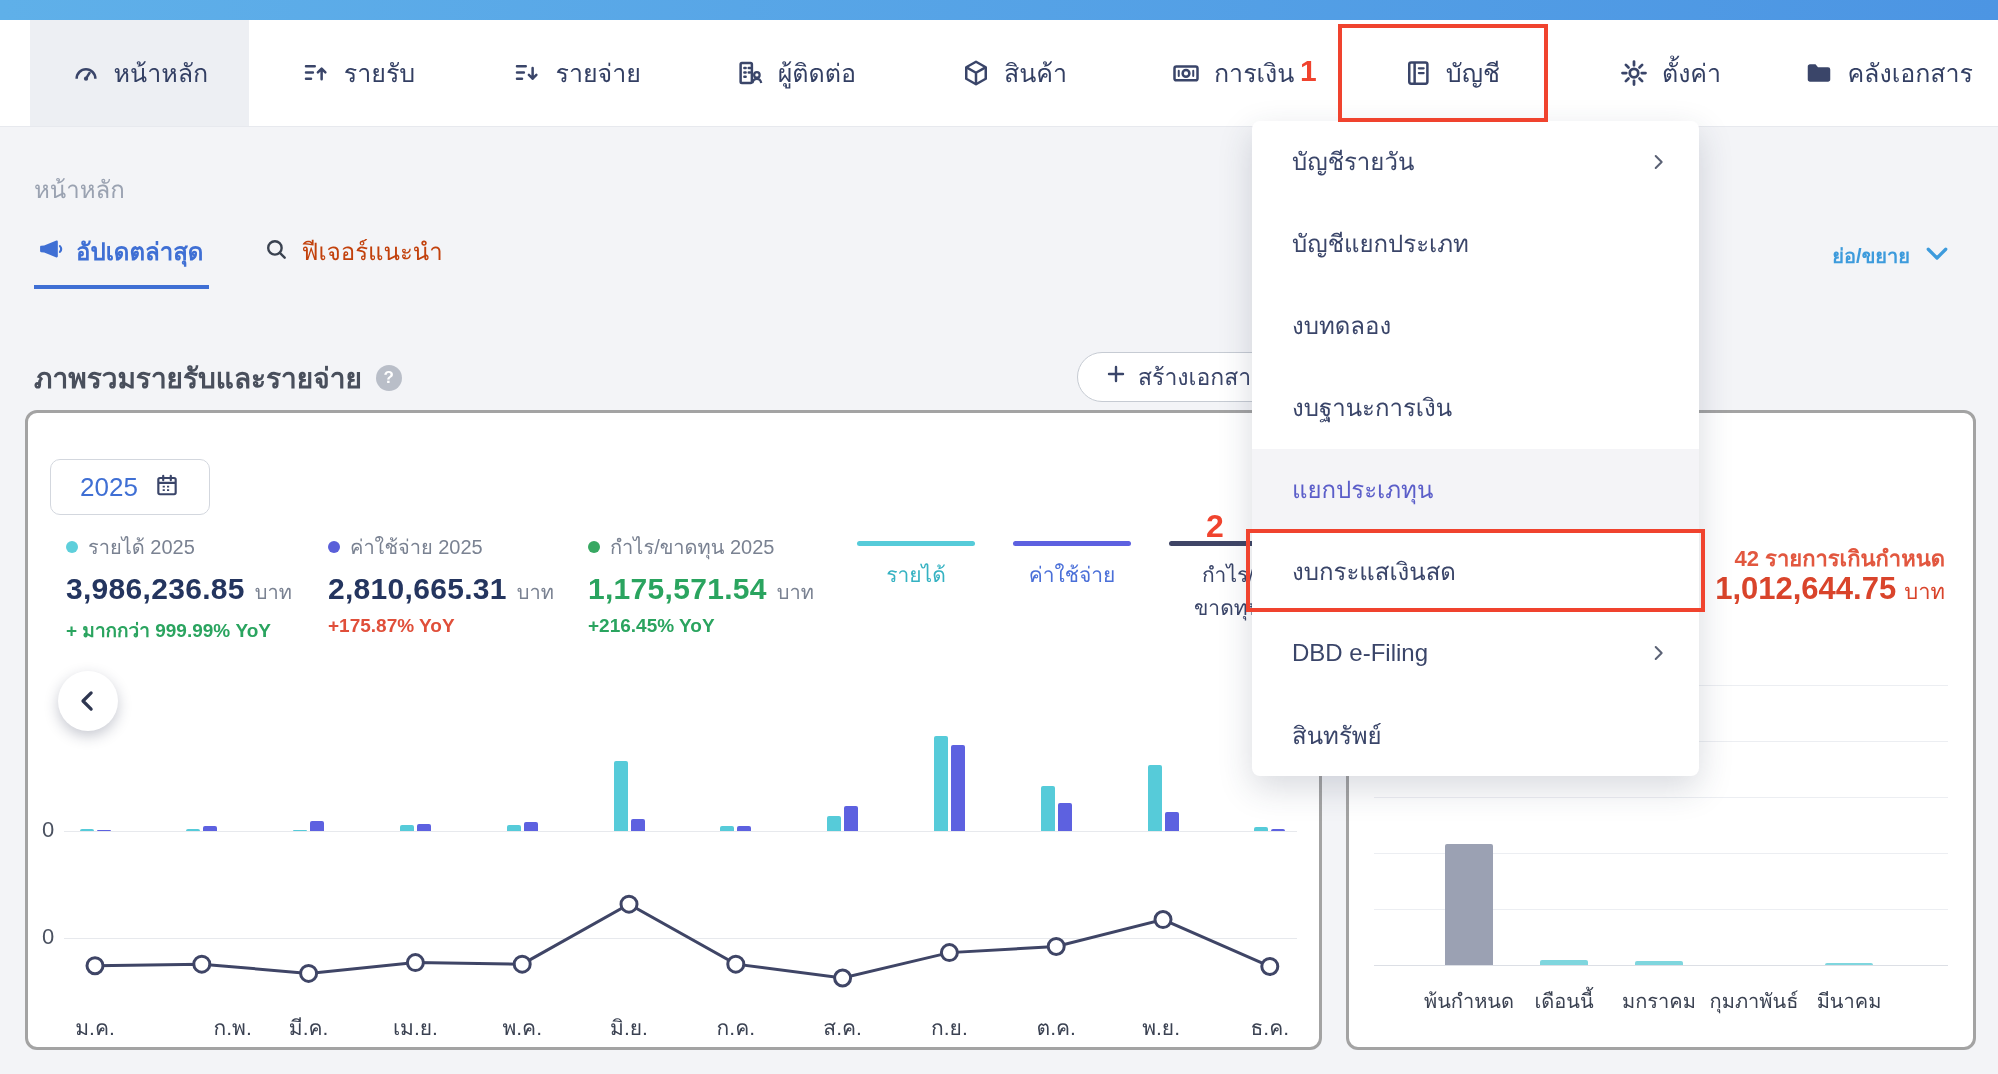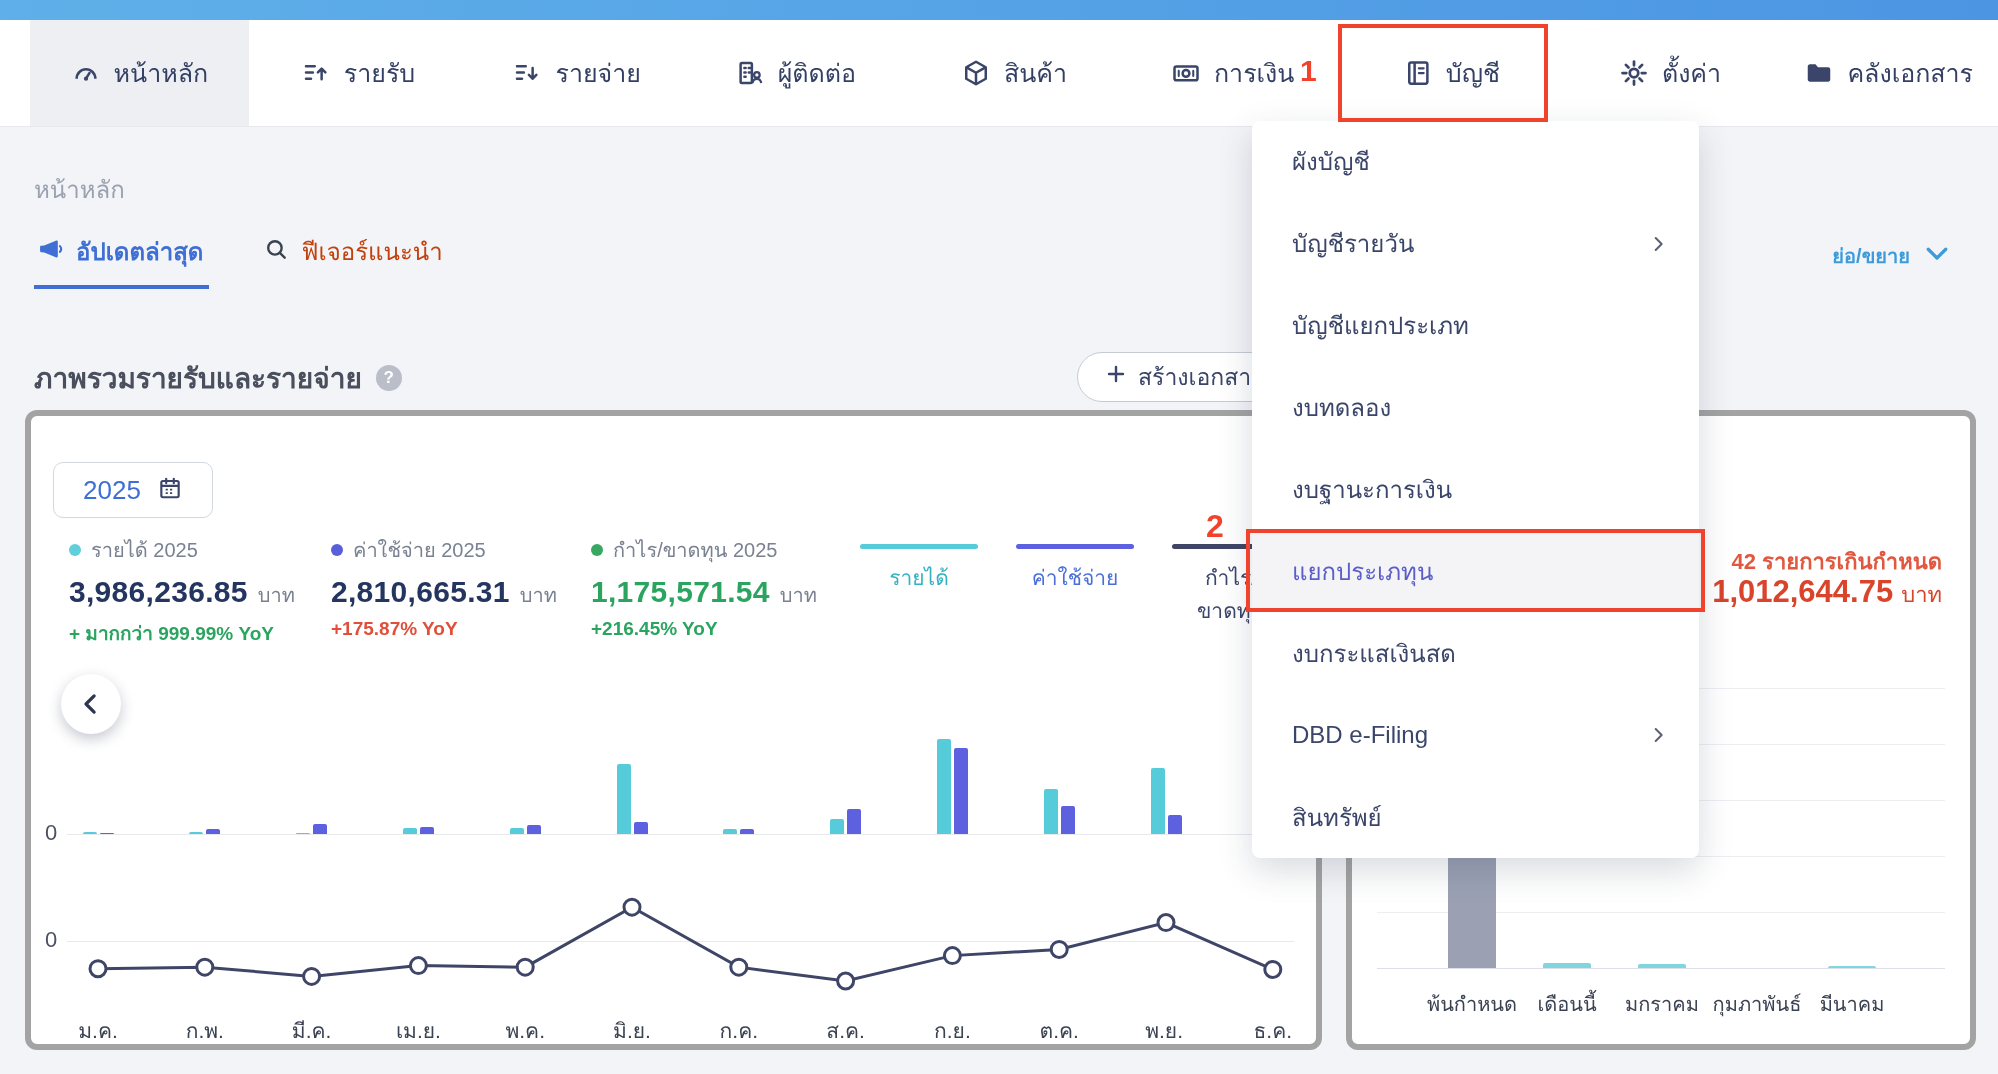--- a/index.html
+++ b/index.html
@@ -34,21 +34,21 @@
 
   #section-header { position:absolute; left:34px; top:356px; display:flex; align-items:center; gap:14px; }
   #section-title { font-size:28px; font-weight:700; color:#494f5c; }
   #help-badge { width:26px; height:26px; border-radius:50%; background:#b9bec8; color:#fff;
     font-size:17px; font-weight:700; display:flex; align-items:center; justify-content:center; }
 
   #create-doc-btn { position:absolute; left:1077px; top:352px; height:50px; padding:0 26px;
     border:1.5px solid #c6cbd3; border-radius:26px; background:#fff; display:flex; align-items:center;
     gap:10px; font-size:23px; color:#3a4569; z-index:3; cursor:pointer; }
 
-  .card { position:absolute; background:#fff; border:6px solid #a3a3a3; border-radius:12px; z-index:1; }
+  .card { position:absolute; background:#fff; border:3px solid #a3a3a3; border-radius:12px; z-index:1; }
   #overview-card { left:25px; top:410px; width:1297px; height:640px; overflow:hidden; }
   #overdue-card  { left:1346px; top:410px; width:630px; height:640px; overflow:hidden; }
 
   
   #year-select { position:absolute; left:22px; top:46px; width:160px; height:56px;
     border:1.5px solid #d3d7de; border-radius:10px; display:flex; align-items:center;
     justify-content:center; gap:16px; cursor:pointer; }
   #year-select .yr { font-size:26px; color:#3f6fd4; }
 
   
@@ -275,21 +275,21 @@
     <div id="bar-plot">
         <div class="gridline" style="left:36px; right:22px; top:418px;"></div>
         <div class="gridline" style="left:36px; right:22px; top:525px;"></div>
         <div class="zero-lbl" style="top:404px;">0</div>
         <div class="zero-lbl" style="top:511px;">0</div>
         <div class="vbar" style="left:51.5px; width:14px; top:415.5px; height:2.5px; background:#56cbd9;"></div>
         <div class="vbar" style="left:68.5px; width:14px; top:416.75px; height:1.25px; background:#5d61e0;"></div>
         <div class="month-lbl" style="left:17px; top:598px;">ม.ค.</div>
         <div class="vbar" style="left:158.3px; width:14px; top:415.5px; height:2.5px; background:#56cbd9;"></div>
         <div class="vbar" style="left:175.3px; width:14px; top:413px; height:5px; background:#5d61e0;"></div>
-        <div class="month-lbl" style="left:123.80000000000001px; top:598px;">ก.พ.</div>
+        <div class="month-lbl" style="left:123.80000000000001px; top:598px;text-align:right;">ก.พ.</div>
         <div class="vbar" style="left:265.1px; width:14px; top:416.75px; height:1.25px; background:#56cbd9;"></div>
         <div class="vbar" style="left:282.1px; width:14px; top:408px; height:10px; background:#5d61e0;"></div>
         <div class="month-lbl" style="left:230.60000000000002px; top:598px;">มี.ค.</div>
         <div class="vbar" style="left:371.9px; width:14px; top:411.75px; height:6.25px; background:#56cbd9;"></div>
         <div class="vbar" style="left:388.9px; width:14px; top:410.5px; height:7.5px; background:#5d61e0;"></div>
         <div class="month-lbl" style="left:337.4px; top:598px;">เม.ย.</div>
         <div class="vbar" style="left:478.7px; width:14px; top:411.75px; height:6.25px; background:#56cbd9;"></div>
         <div class="vbar" style="left:495.7px; width:14px; top:409.25px; height:8.75px; background:#5d61e0;"></div>
         <div class="month-lbl" style="left:444.2px; top:598px;">พ.ค.</div>
         <div class="vbar" style="left:585.5px; width:14px; top:348px; height:70px; background:#56cbd9;"></div>
@@ -350,24 +350,20 @@
         <div class="mini-bar" style="left:286px; width:48px; top:548.4285714285714px; height:3.5714285714285716px; background:#7fd6de;"></div>
         <div class="mini-lbl" style="left:255px; top:572px;">มกราคม</div>
         <div class="mini-lbl" style="left:350px; top:572px;">กุมภาพันธ์</div>
         <div class="mini-bar" style="left:476px; width:48px; top:549.6190476190476px; height:2.380952380952381px; background:#7fd6de;"></div>
         <div class="mini-lbl" style="left:445px; top:572px;">มีนาคม</div>
       </div>
   </div>
 
   <div id="dropdown">
       <div class="dd-item">
-        <span>ผังบัญชี</span>
-        <span class="sp"></span>
-      </div>
-      <div class="dd-item">
         <span>บัญชีรายวัน</span>
         <span class="sp"></span>
         <svg width="22" height="22" viewBox="0 0 24 24" fill="none">
           <path d="M9.5 5.5L16 12l-6.5 6.5" stroke="#5b6275" stroke-width="2.2" stroke-linecap="round" stroke-linejoin="round"></path>
         </svg>
       </div>
       <div class="dd-item">
         <span>บัญชีแยกประเภท</span>
         <span class="sp"></span>
       </div>

